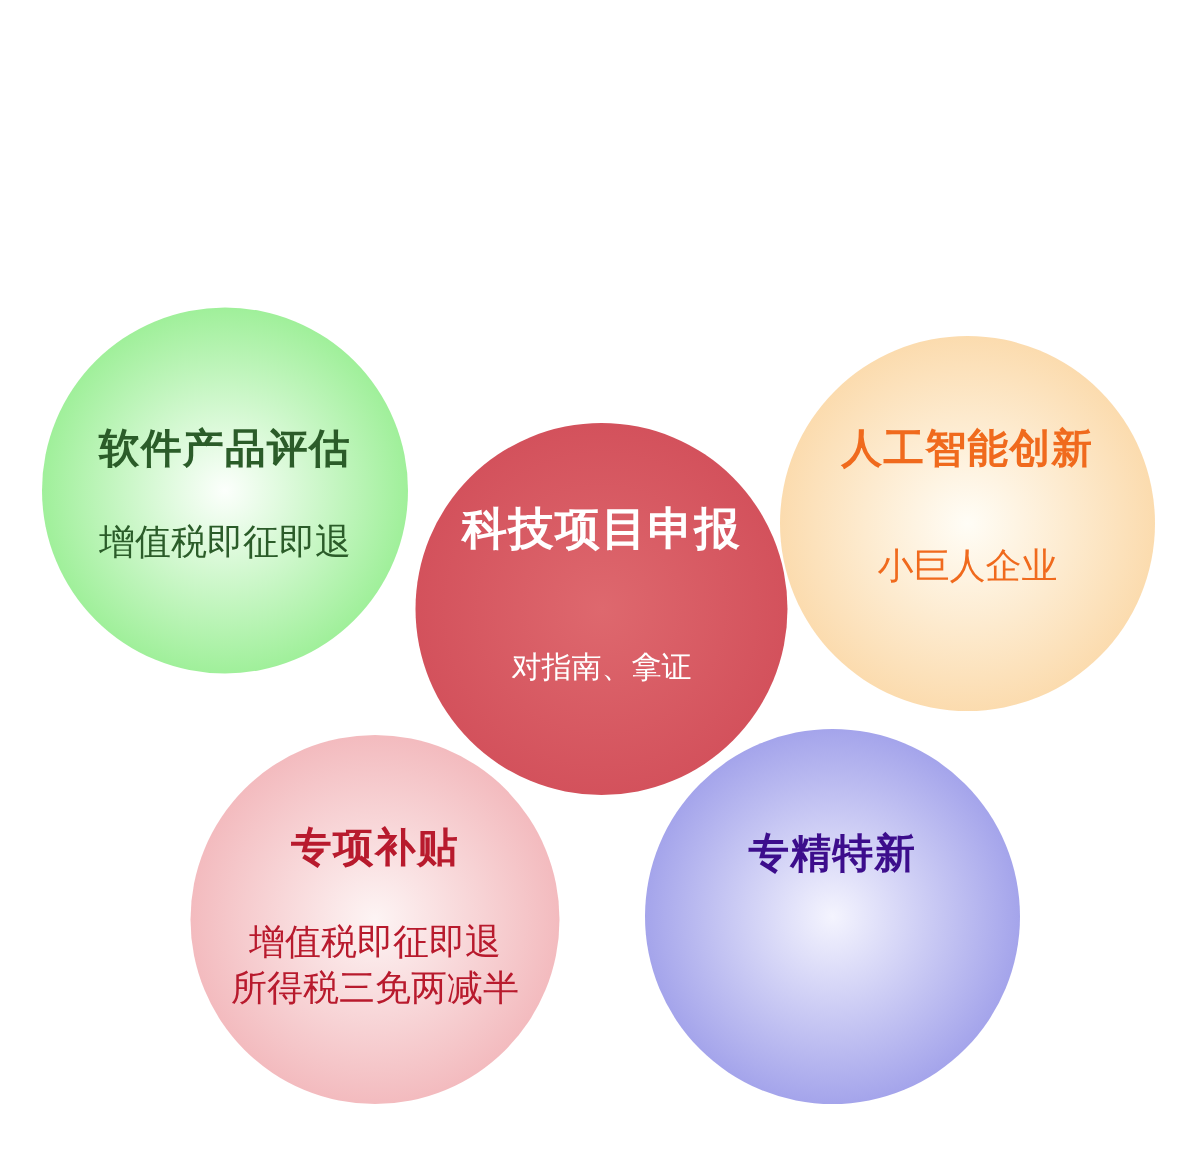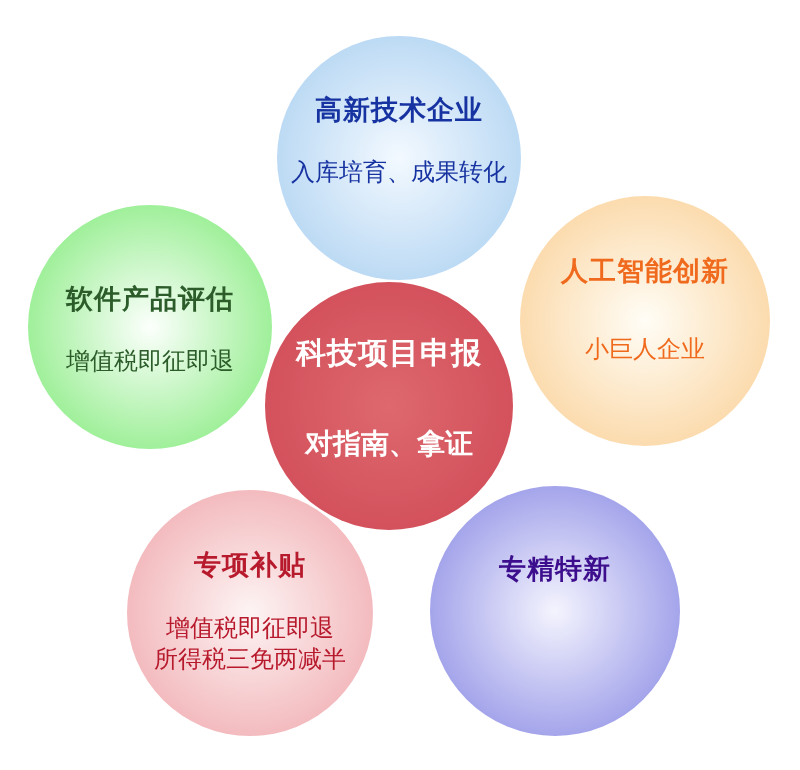--- a/index.html
+++ b/index.html
@@ -41,47 +41,40 @@
     transform: translateY(-50%);
     text-align: center;
     font-weight: 400;
     font-size: 24px;
     line-height: 1.3;
     white-space: nowrap;
   }
   
   .b-left   { left: 28px;  top: 205px; width: 244px; height: 244px; --tt: 38.5%; --st: 64.5%; }
   .b-top    { left: 277px; top: 36px;  width: 244px; height: 244px; --tt: 30.5%; --st: 56%; }
-  .b-right  { left: 520px; top: 196px; width: 250px; height: 250px; text-decoration: underline; --tt: 30%;   --st: 61.5%; }
+  .b-right  { left: 520px; top: 224px; width: 250px; height: 250px; text-decoration: underline; --tt: 30%;   --st: 61.5%; }
   .b-bl     { left: 127px; top: 490px; width: 246px; height: 246px; --tt: 30.5%; --st: 62.5%; }
-  .b-center { left: 265px; top: 282px; width: 248px; height: 248px; --tt: 28.5%; --st: 65.5%; }
+  .b-center { left: 277px; top: 282px; width: 248px; height: 248px; --tt: 28.5%; --st: 65.5%; }
   .b-br     { left: 430px; top: 486px; width: 250px; height: 250px; --tt: 33%;   --st: 57%; }
   .b-center .b-title { font-size: 30px; }
-  .b-center .b-sub   { font-size: 28px; font-weight: bold; }
+  .b-center .b-sub   { font-size: 20px; }
 </style>
 </head>
 <body>
 
 <div class="canvas">
 
   <div class="bubble b-left" style="--edge: #96ee90; --mid: #fcfffc; --text: #2b5c29;">
     <div class="b-title">软件产品评估</div>
     <div class="b-sub">
       <div>增值税即征即退</div>
       <div></div>
     </div>
   </div>
 
-  <div class="bubble b-top" style="--edge: #b7d7f3; --mid: #f3f9ff; --text: #1733a1;">
-    <div class="b-title">高新技术企业</div>
-    <div class="b-sub">
-      <div>入库培育、成果转化</div>
-      <div></div>
-    </div>
-  </div>
 
   <div class="bubble b-right" style="--edge: #fbd8a7; --mid: #fffdf6; --text: #f06a1d;">
     <div class="b-title">人工智能创新</div>
     <div class="b-sub">
       <div>小巨人企业</div>
     </div>
   </div>
 
   <div class="bubble b-bl" style="--edge: #f2b5b9; --mid: #fdf4f4; --text: #b81a2d;">
     <div class="b-title">专项补贴</div>

